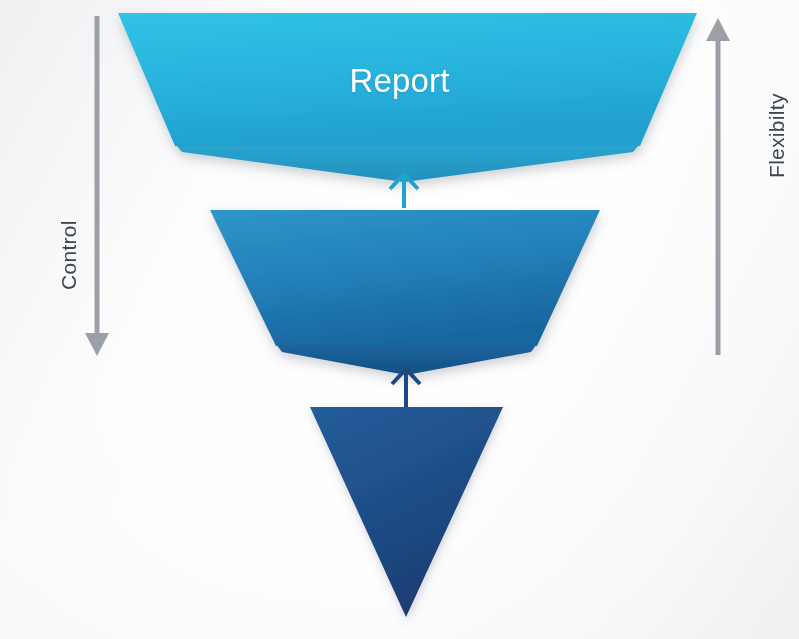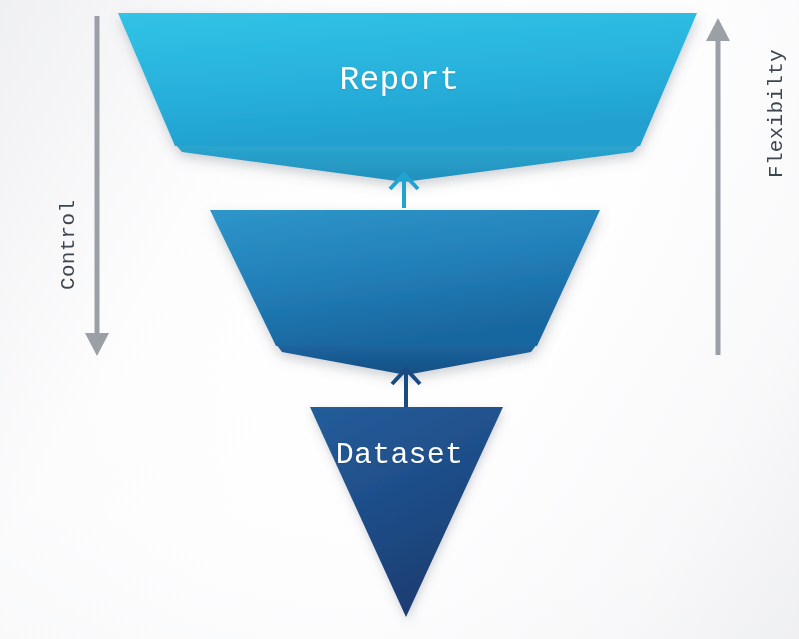--- a/index.html
+++ b/index.html
@@ -6,21 +6,21 @@
   html, body {
     margin: 0;
     padding: 0;
     background: #ffffff;
   }
   #stage {
     position: relative;
     width: 799px;
     height: 639px;
     overflow: hidden;
-    font-family: Liberation Mono, monospace;
+    font-family: Liberation Sans, sans-serif;
     
     background:
       linear-gradient(118deg, rgba(235,236,238,0.75) 0%, rgba(248,248,249,0.25) 26%,
                       rgba(255,255,255,0) 45%, rgba(255,255,255,0) 62%,
                       rgba(243,243,245,0.45) 84%, rgba(236,237,239,0.8) 100%),
       radial-gradient(120% 95% at 52% 42%, #ffffff 0%, #fdfdfe 52%, #f4f5f6 100%),
       #f6f7f8;
   }
   #diagram-svg {
     position: absolute;
@@ -148,19 +148,18 @@
 
     <g>
       <line x1="718" y1="355" x2="718" y2="36" stroke="#9aa0a6" stroke-width="5"></line>
       <polygon points="706,41 730,41 718,18" fill="#9aa0a6"></polygon>
     </g>
   </svg>
 
   <div class="shape-label" id="label-report">Report</div>
 
 
-  <div class="shape-label" id="label-dataset">Dataset</div>
 
   <div class="axis-label" id="axis-label-control">Control</div>
 
   <div class="axis-label" id="axis-label-flexibility">Flexibilty</div>
 
 </div>
 
 </body></html>

